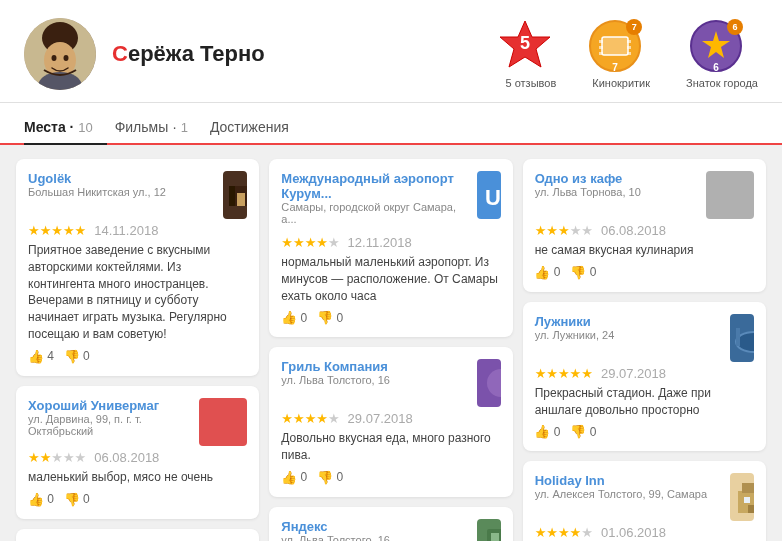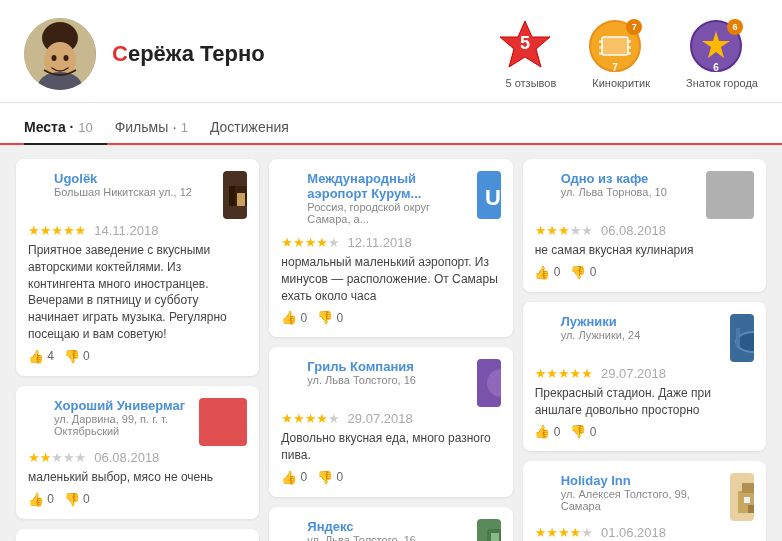--- a/index.html
+++ b/index.html
@@ -31,21 +31,21 @@
     .card-thumb-red { width: 48px; height: 48px; border-radius: 4px; background: #e05050; flex-shrink: 0; margin-left: 8px; }
     .card-thumb-gray { width: 48px; height: 48px; border-radius: 4px; background: #b0b0b0; flex-shrink: 0; margin-left: 8px; }
     .stars { color: #ffb800; font-size: 13px; display: inline-block; }
     .star-empty { color: #ccc; }
     .rating-row { display: flex; align-items: center; gap: 8px; margin-bottom: 4px; }
     .date { font-size: 13px; color: #aaa; }
     .card-text { font-size: 12px; color: #444; line-height: 1.4; margin-bottom: 6px; }
     .votes { display: flex; gap: 10px; align-items: center; margin-top: 4px; }
     .vote-btn { display: flex; align-items: center; gap: 3px; font-size: 12px; color: #666; cursor: pointer; }
     .vote-icon { font-size: 13px; }
-    .name-sub { flex: 1; margin-left: 26px; }
+    .name-sub { flex: 1; }
 
     
     .avatar-circle {
       width: 72px; height: 72px; border-radius: 50%;
       background: linear-gradient(135deg, #c8b89a 0%, #8a7a6a 100%);
       display: flex; align-items: center; justify-content: center;
       overflow: hidden; flex-shrink: 0;
     }
 
     .card-thumb-img { width: 24px; height: 48px; border-radius: 4px; overflow: hidden; flex-shrink: 0; margin-left: 8px; }
@@ -222,21 +222,21 @@
       </div>
 
     </div>
 
     <div style="display:flex;flex-direction:column;gap:10px;">
 
       <div class="card">
         <div class="card-header">
           <div class="name-sub">
             <div class="card-title"><a href="#">Международный аэропорт Курум...</a></div>
-            <div class="card-subtitle">Россия, городской округ Самара, а...</div>
+            <div class="card-subtitle">Самары, городской округ Самара, а...</div>
           </div>
           <div class="card-thumb-img">
             <svg width="48" height="48" viewBox="0 0 48 48">
                 <rect width="48" height="48" fill="#4a90d9"></rect>
                 <text x="8" y="34" font-size="22" font-weight="bold" fill="white" font-family="Arial">UI</text>
               </svg>
           </div>
         </div>
         <div class="rating-row">
           <span class="stars">★★★★<span class="star-empty">★</span></span>

